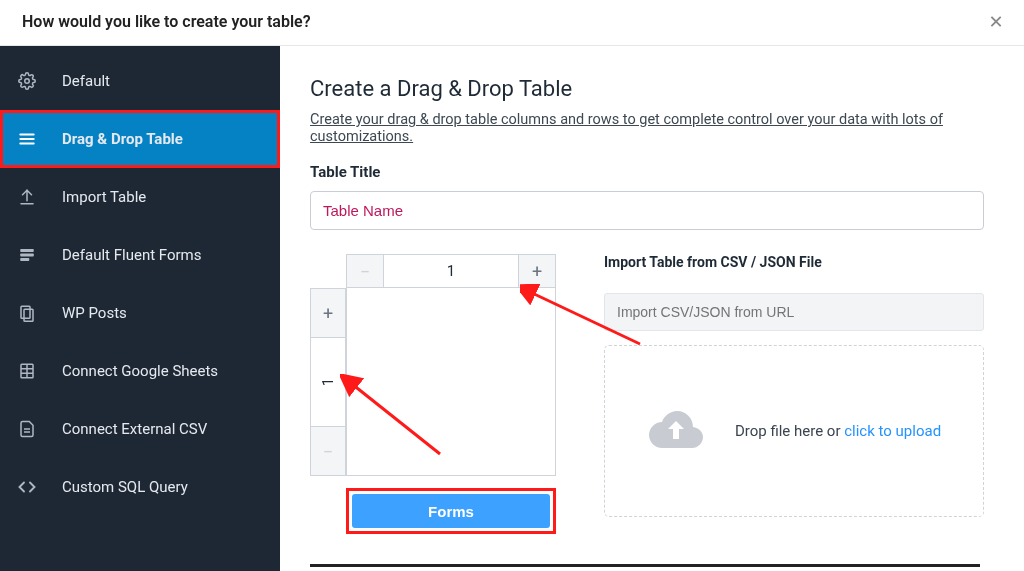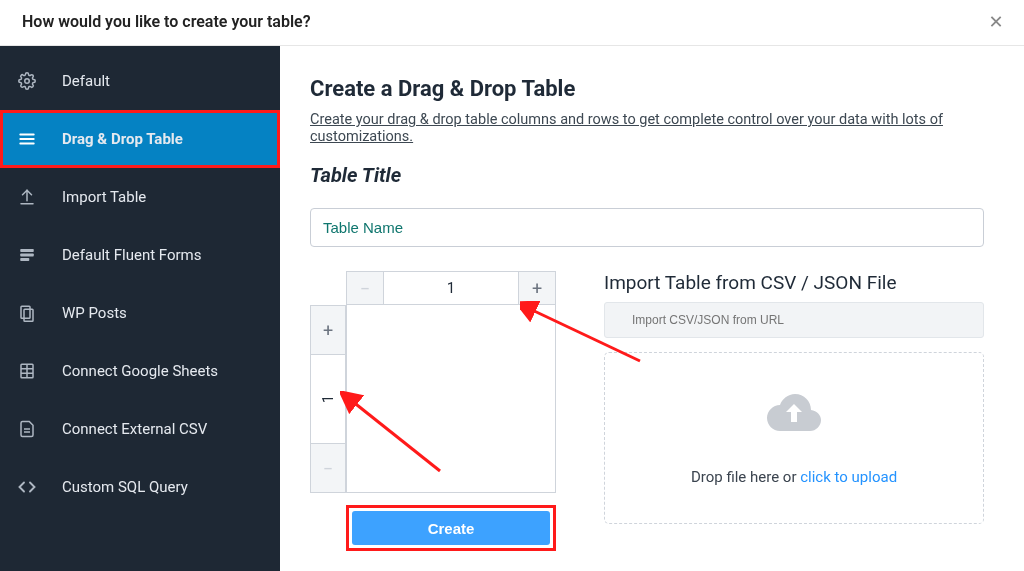--- a/index.html
+++ b/index.html
@@ -24,27 +24,27 @@
   .side-item .icon { width: 18px; height: 18px; display: flex; align-items: center; justify-content: center; color: #aeb7c2; flex: 0 0 18px; }
   .side-item.active .icon { color: #fff; }
 
   .highlight-red {
     position: absolute; inset: 0;
     border: 3px solid #ff1a1a; pointer-events: none;
   }
 
   .main { flex: 1; padding: 30px 40px 0 30px; }
 
-  .page-title { font-size: 22px; font-weight: 700; margin-bottom: 10px; }
+  .page-title { font-size: 22px; font-weight: 400; margin-bottom: 10px; }
   .page-desc { font-size: 14.5px; color: #3d4852; margin-bottom: 18px; text-decoration: underline; }
 
-  .field-label { font-size: 20px; font-weight: 700; margin-bottom: 21px; display: block; font-style: italic; }
+  .field-label { font-size: 15px; font-weight: 700; margin-bottom: 10px; display: block; }
   .text-input {
     width: 100%; padding: 10px 12px; font-size: 15px; border: 1px solid #c9ced6; border-radius: 4px;
-    color: #0f766e;
+    color: #be185d;
   }
 
   .builder-row { display: flex; gap: 48px; margin-top: 24px; align-items: flex-start; }
 
   
   .builder { position: relative; width: 246px; }
 
   .col-stepper { display: flex; margin-left: 36px; }
   .step-btn {
     width: 38px; height: 34px; border: 1px solid #cfd4db; background: #f3f5f7; color: #6c7480;
@@ -71,28 +71,28 @@
 
   .create-bar { margin-left:36px; margin-top:12px; position:relative; padding:6px; }
   .create-hl { position:absolute; inset:0; border:3px solid #ff1a1a; pointer-events:none; }
   .create-btn {
     width:100%; height:34px; background:#3da2ff; color:#fff; border:none; border-radius:3px;
     font-size:15px; font-weight:600; cursor:pointer;
   }
 
   
   .importer { flex:1; }
-  .import-title { font-size: 19px; font-weight:400; margin-bottom: 8px; }
+  .import-title { font-size: 14px; font-weight:700; margin-bottom: 23px; }
   .import-url {
-    width:100%; padding:10px 27px; background:#f2f4f6; border:1px solid #e2e6ea; border-radius:3px;
-    color:#1d4ed8; font-size:12px;
+    width:100%; padding:10px 12px; background:#f2f4f6; border:1px solid #e2e6ea; border-radius:3px;
+    color:#1d4ed8; font-size:14px;
   }
   .drop-zone {
     margin-top:14px; border:1px dashed #cfd4db; border-radius:5px; height:172px;
-    display:flex; flex-direction:column; align-items:center; justify-content:center; gap:30px;
+    display:flex; align-items:center; justify-content:center; gap:30px;
   }
   .drop-text { font-size:15px; color:#3b444f; }
   .drop-link { color:#2493ff; cursor:pointer; }
 
   .footer-divider { margin-top: 30px; border-top: 3px solid #222; width: calc(100% - 4px); }
 
   
   .arrow { position:absolute; pointer-events:none; }
   .arrow svg { display:block; }
 </style>
@@ -227,21 +227,21 @@
             </div>
             <div class="step-btn disabled">
               <span>−</span>
             </div>
           </div>
           <div class="canvas"></div>
         </div>
 
         <div class="create-bar">
           <div class="create-hl"></div>
-          <button class="create-btn">Create</button>
+          <button class="create-btn">Forms</button>
         </div>
 
         <div class="arrow" style="left:210px; top:30px;">
           <svg width="130" height="70">
               <defs>
                 <marker id="ah1" markerWidth="8" markerHeight="8" refX="2" refY="4" orient="auto">
                   <polygon points="0 0, 8 4, 0 8" fill="#ff1a1a"></polygon>
                 </marker>
               </defs>
               <line x1="120" y1="60" x2="10" y2="8" stroke="#ff1a1a" stroke-width="3" marker-end="url(#ah1)"></line>

